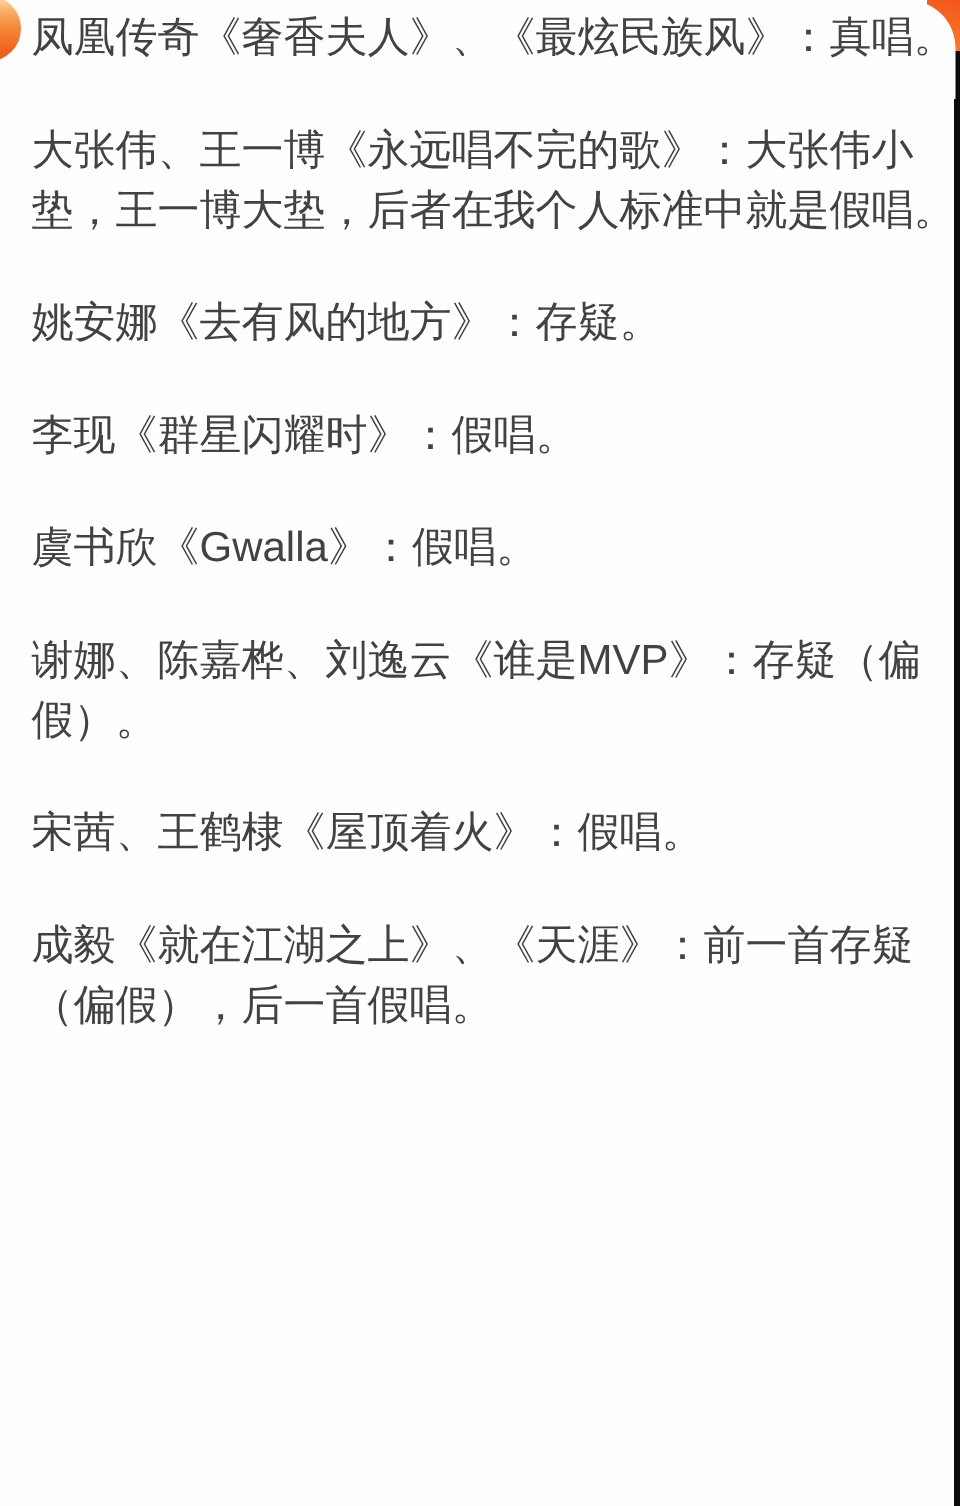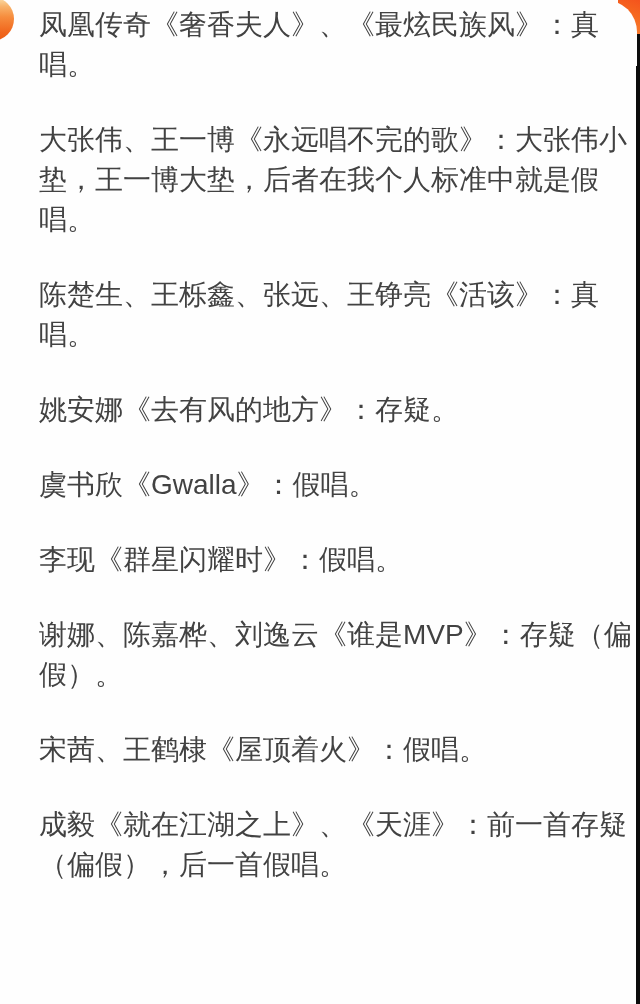--- a/index.html
+++ b/index.html
@@ -47,21 +47,20 @@
     width: 44px; height: 44px;
     border-radius: 50%;
     background: linear-gradient(180deg, #fbe3b0 0%, #f8b269 22%, #f68d3e 45%, #f0661d 80%, #ea5c14 100%);
     z-index: 2;
   }
   .post-body {
     position: absolute;
     inset: 0;
     padding: 5px 0 0 21px;
     z-index: 5;
-    margin-left: 18px;
   }
   .para {
     font-size: 28px;
     line-height: 40px;
     margin: 0 0 35px 0;
     color: #424242;
     white-space: pre-line;
     letter-spacing: 0;
   }
 </style>
@@ -70,23 +69,22 @@
 
 <div class="screen">
   <div class="right-edge-strip"></div>
   <div class="orange-tr"></div>
   <div class="card-corner-mask"></div>
   <div class="orange-tl"></div>
   <div class="post-body">
       <div class="para">凤凰传奇《奢香夫人》、《最炫民族风》：真唱。</div>
       <div class="para">大张伟、王一博《永远唱不完的歌》：大张伟小
 垫，王一博大垫，后者在我个人标准中就是假唱。</div>
-      <div class="para">陈楚生、王栎鑫、张远、王铮亮《活该》：真唱。</div>
       <div class="para">姚安娜《去有风的地方》：存疑。</div>
+      <div class="para">李现《群星闪耀时》：假唱。</div>
       <div class="para">虞书欣《Gwalla》：假唱。</div>
-      <div class="para">李现《群星闪耀时》：假唱。</div>
       <div class="para">谢娜、陈嘉桦、刘逸云《谁是MVP》：存疑（偏
 假）。</div>
       <div class="para">宋茜、王鹤棣《屋顶着火》：假唱。</div>
       <div class="para">成毅《就在江湖之上》、《天涯》：前一首存疑
 （偏假），后一首假唱。</div>
     </div>
 </div>
 
 </body></html>

